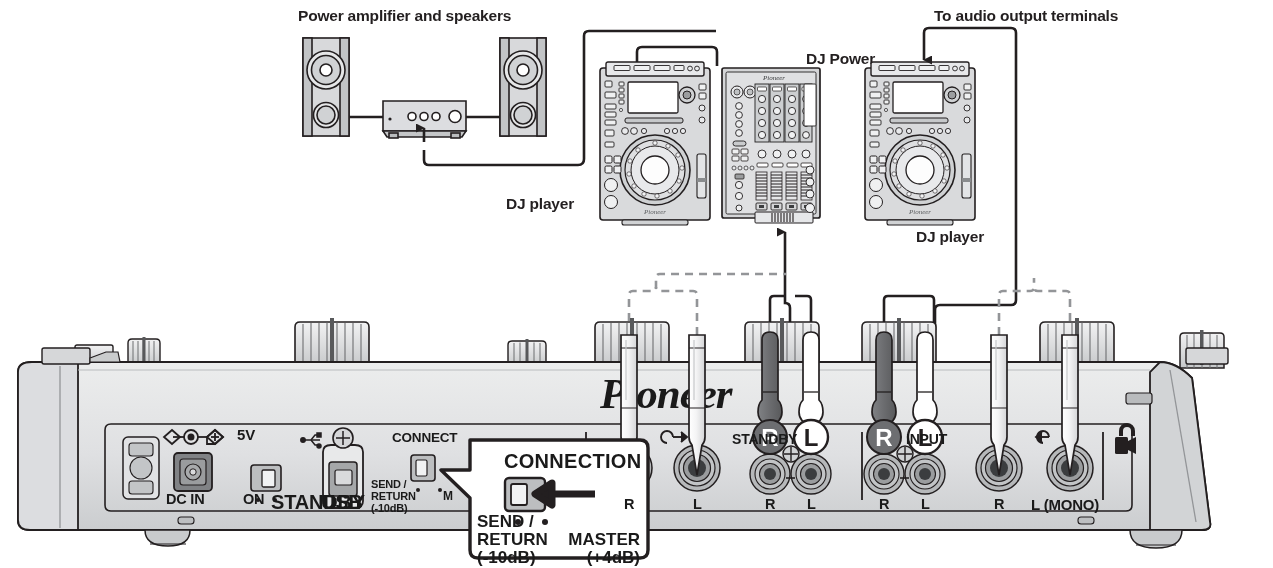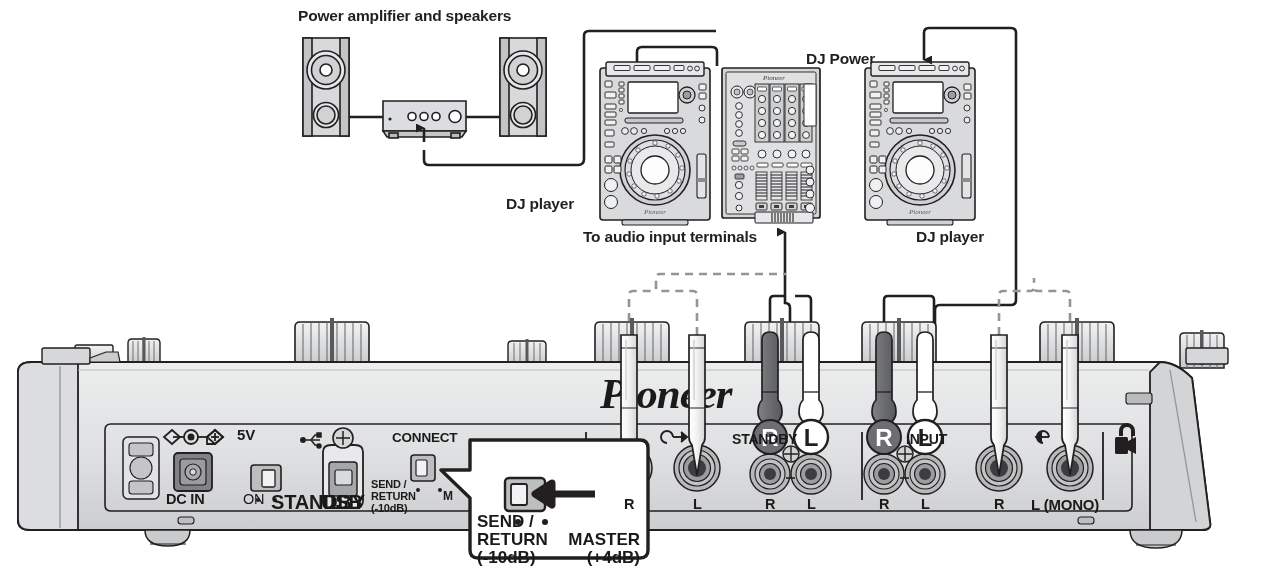--- a/index.html
+++ b/index.html
@@ -38,24 +38,24 @@
 <body>
 
 <div id="stage">
 
   <div class="lbl lbl-hdr" style="left:298px; top:7px;">Power amplifier and speakers</div>
 
   <div class="lbl lbl-sub" style="left:506px; top:195px;">DJ player</div>
 
   <div class="lbl lbl-sub" style="left:806px; top:50px;">DJ Power</div>
 
-  <div class="lbl lbl-sub" style="left:583px; top:228px;">To audio input terminals</div>
 
   <div class="lbl lbl-sub" style="left:916px; top:228px;">DJ player</div>
 
+  <div class="lbl lbl-hdr" style="left:934px; top:7px;">To audio output terminals</div>
 
   <svg class="vec" viewBox="0 0 1273 568" xmlns="http://www.w3.org/2000/svg">
     <defs>
       <linearGradient id="knobG" x1="0" y1="0" x2="0" y2="1">
         <stop offset="0" stop-color="#f2f2f3"></stop>
         <stop offset="1" stop-color="#c5c7c9"></stop>
       </linearGradient>
       <linearGradient id="bodyG" x1="0" y1="0" x2="0" y2="1">
         <stop offset="0" stop-color="#eceded"></stop>
         <stop offset="0.55" stop-color="#dfe0e2"></stop>
@@ -847,21 +847,21 @@
       <path d="M595,494 L552,494 M552,483 L535,494 L552,505 Z" stroke="#231f20" stroke-width="7" fill="#231f20" stroke-linejoin="round"></path>
       <circle cx="518" cy="522" r="3" fill="#231f20"></circle>
       <circle cx="545" cy="522" r="3" fill="#231f20"></circle>
     </g>
   </svg>
 
   <div class="panel-txt" style="left:237px; top:426px; font-size:15px; font-weight:bold;">5V</div>
 
   <div class="panel-txt" style="left:166px; top:491px; font-size:14.5px; font-weight:bold;">DC IN</div>
 
-  <div class="panel-txt" style="left:243px; top:491px; font-size:14.5px; font-weight:normal;">ON</div>
+  <div class="panel-txt" style="left:243px; top:491px; font-size:14.5px; font-weight:bold;">ON</div>
 
   <div class="panel-txt" style="left:271px; top:491px; font-size:20px; font-weight:bold;">STANDBY</div>
 
   <div class="panel-txt" style="left:321px; top:491px; font-size:20px; font-weight:bold;">USB</div>
 
   <div class="panel-txt" style="left:392px; top:430px; font-size:13.5px; font-weight:bold;">CONNECT</div>
 
   <div class="panel-txt sm" style="left:371px; top:478px; width:36px; font-size:11px; font-weight:bold; line-height:12px;"><span>SEND /</span><br><span>RETURN</span><br><span>(-10dB)</span></div>
 
   <div class="panel-txt" style="left:443px; top:489px; font-size:12px; font-weight:bold;">M</div>
@@ -872,18 +872,19 @@
 
   <div class="panel-txt" style="left:624px; top:496px; font-size:14.5px; font-weight:bold;">R</div>
   <div class="panel-txt" style="left:693px; top:496px; font-size:14.5px; font-weight:bold;">L</div>
   <div class="panel-txt" style="left:765px; top:496px; font-size:14.5px; font-weight:bold;">R</div>
   <div class="panel-txt" style="left:807px; top:496px; font-size:14.5px; font-weight:bold;">L</div>
   <div class="panel-txt" style="left:879px; top:496px; font-size:14.5px; font-weight:bold;">R</div>
   <div class="panel-txt" style="left:921px; top:496px; font-size:14.5px; font-weight:bold;">L</div>
   <div class="panel-txt" style="left:994px; top:496px; font-size:14.5px; font-weight:bold;">R</div>
   <div class="panel-txt" style="left:1031px; top:496px; font-size:15px; font-weight:bold;">L (MONO)</div>
 
+  <div class="panel-txt" style="left:504px; top:450px; font-size:20px; font-weight:600; letter-spacing:0.3px;">CONNECTION</div>
 
   <div style="position:absolute; left:477px; top:513px; font-size:17px; font-weight:600; color:#1a1a1a; line-height:18px;"><span>SEND /</span><br><span>RETURN</span><br><span>(-10dB)</span></div>
 
   <div style="position:absolute; left:556px; top:531px; font-size:17px; font-weight:600; color:#1a1a1a; line-height:18px; text-align:right; width:84px;"><span>MASTER</span><br><span>(+4dB)</span></div>
 
 </div>
 
 </body></html>

